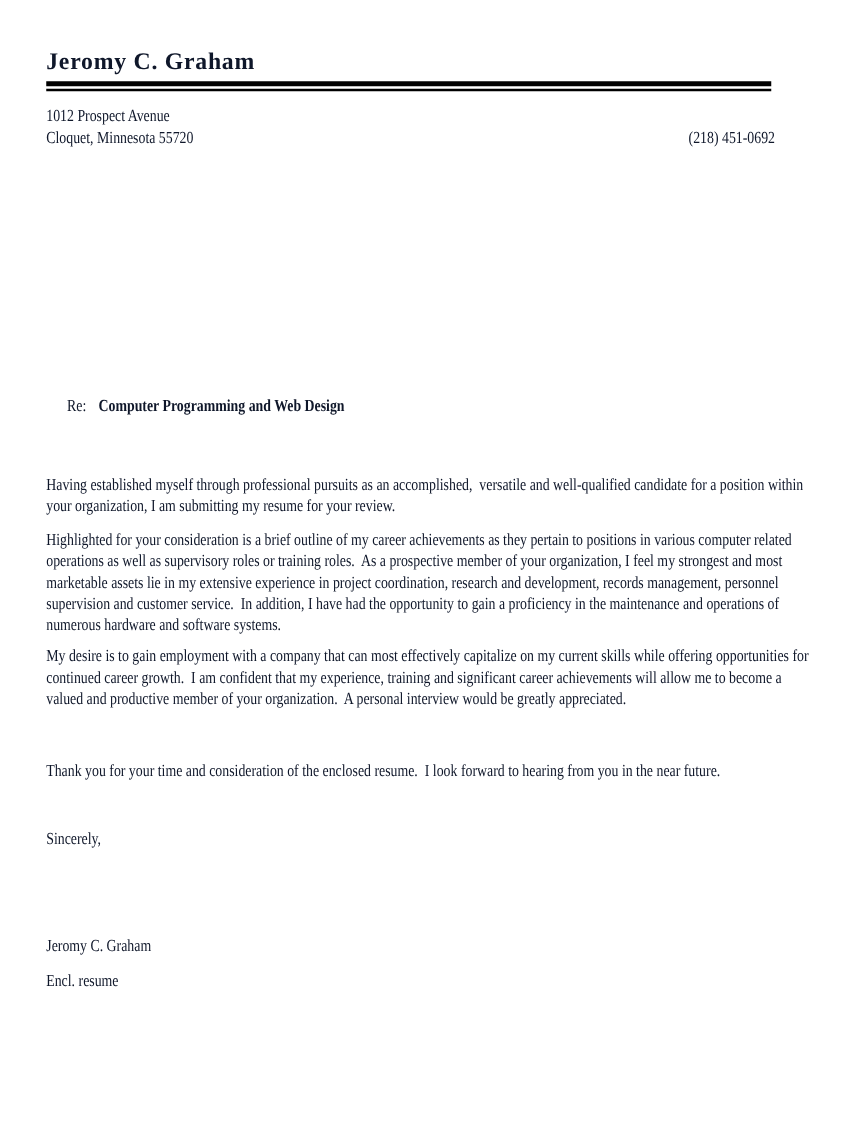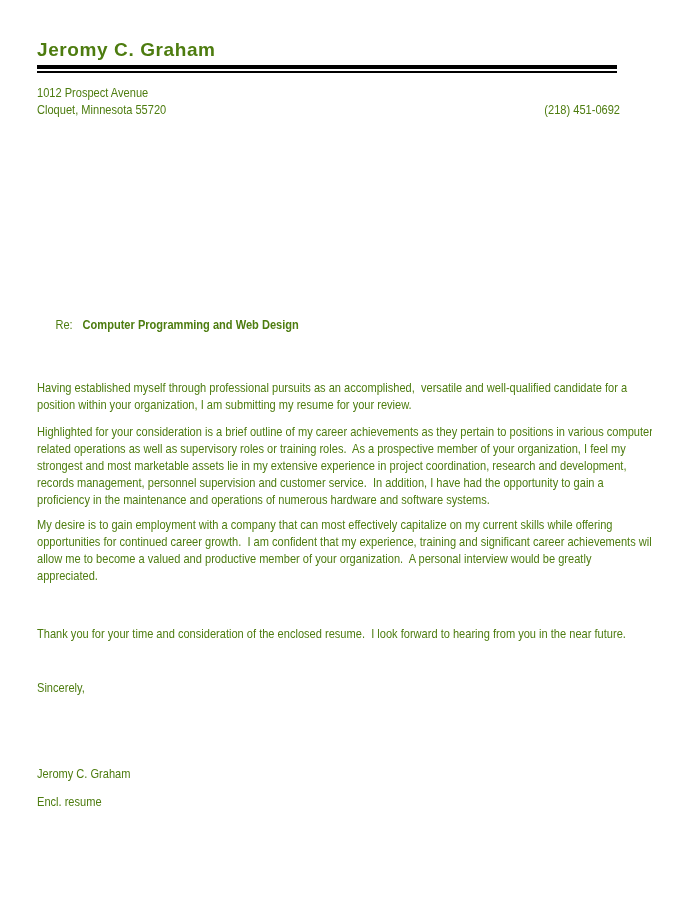--- a/index.html
+++ b/index.html
@@ -6,22 +6,22 @@
     margin: 0;
     padding: 0;
     background: #ffffff;
   }
   .page {
     position: relative;
     width: 652px;
     height: 903px;
     background: #ffffff;
     overflow: hidden;
-    font-family: Liberation Sans, sans-serif;
-    color: #4d7c0f;
+    font-family: Liberation Serif, serif;
+    color: #0f172a;
   }
 
   
   .letterhead {
     position: absolute;
     left: 37px;
     top: 38px;
     right: 35px;
   }
   .name {

